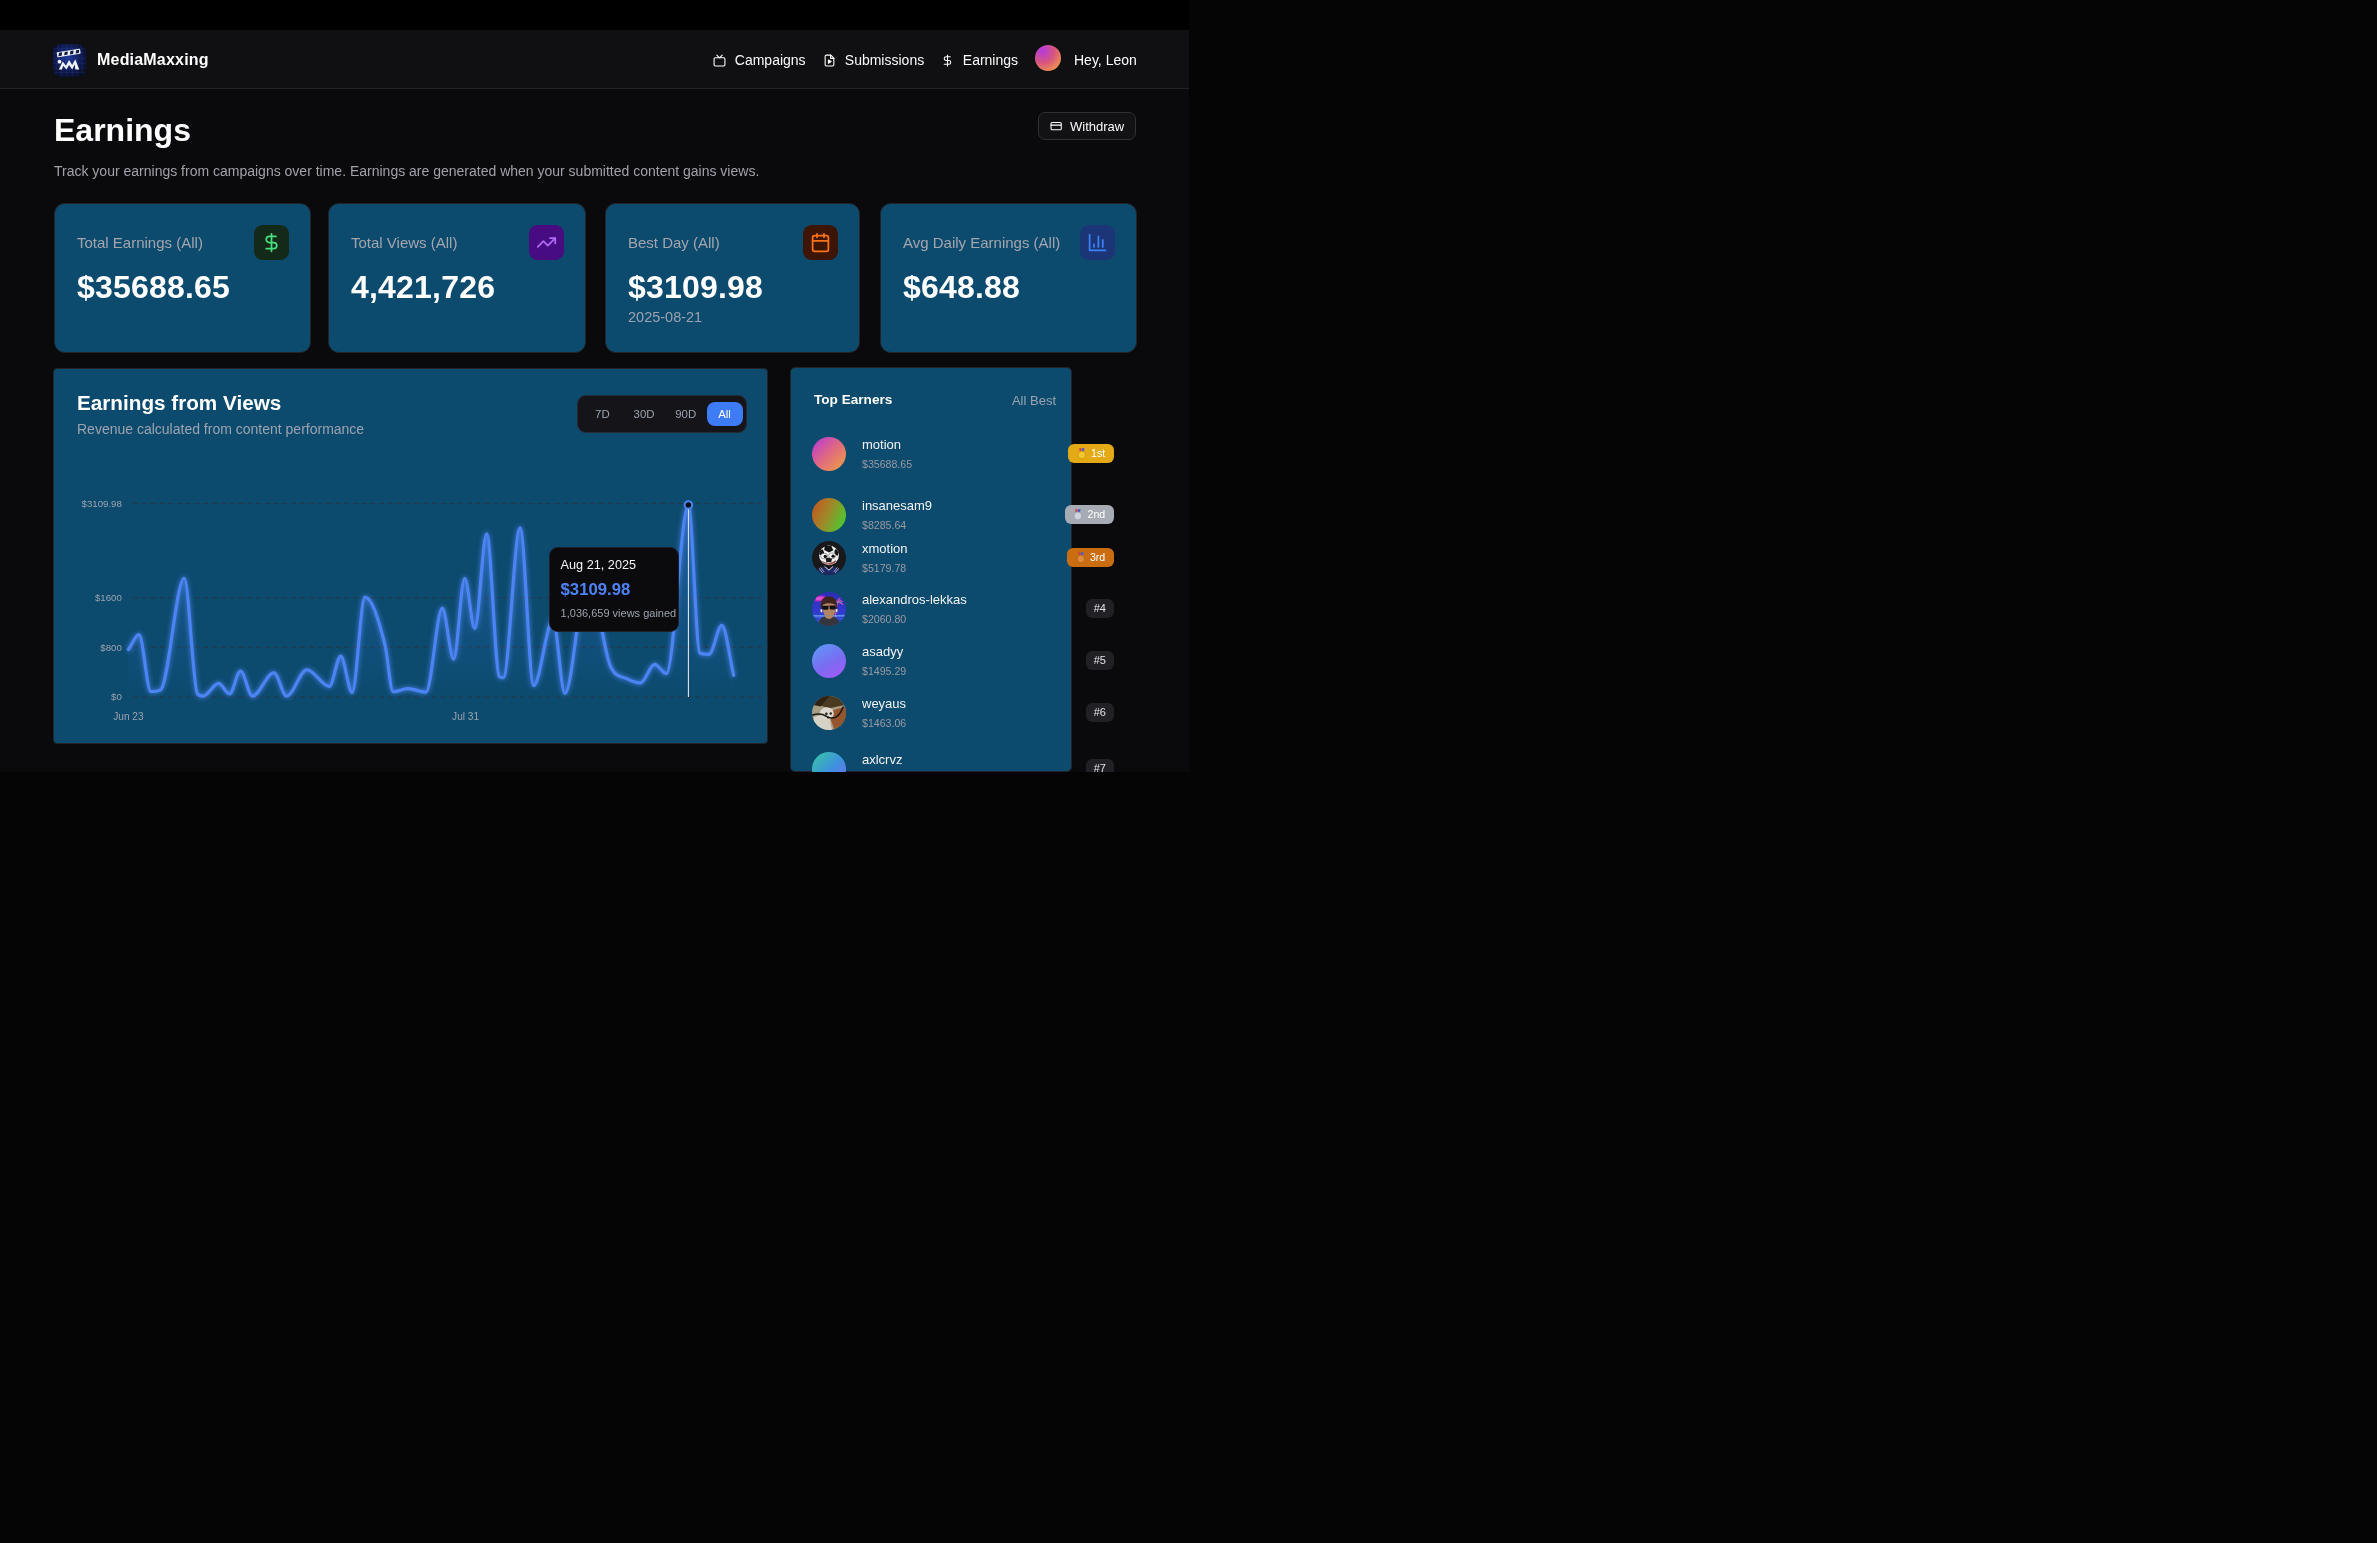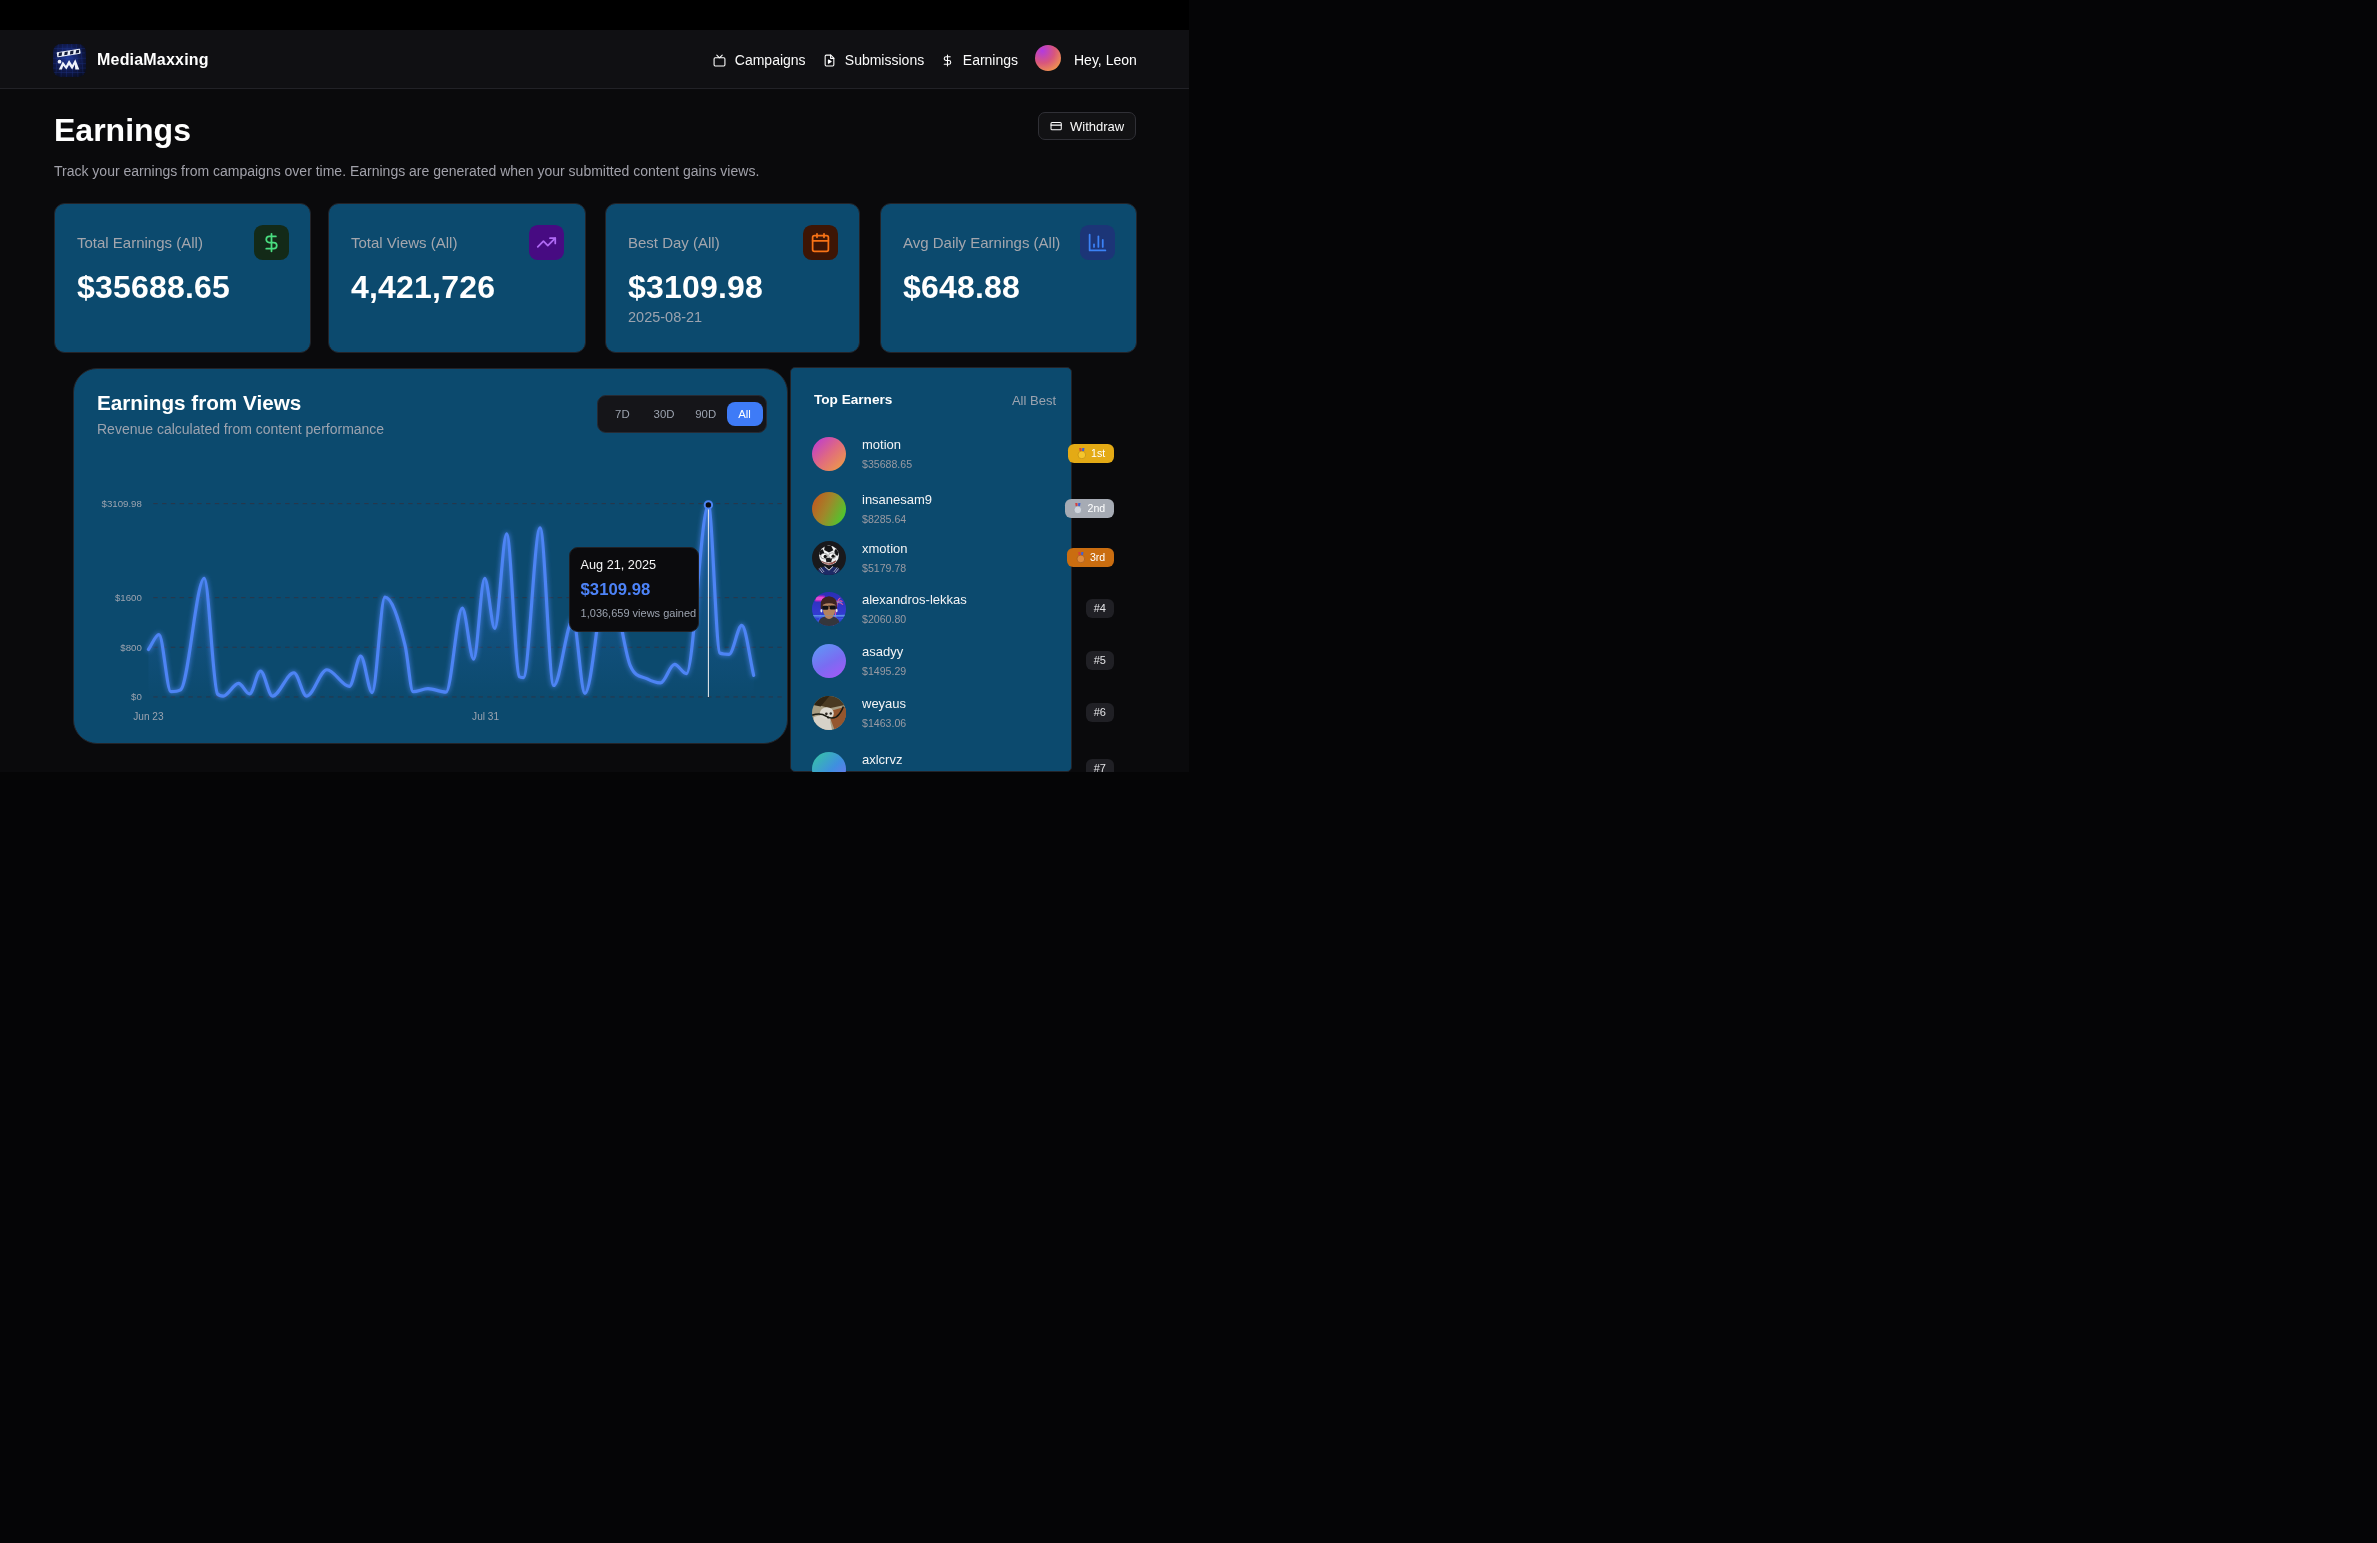--- a/index.html
+++ b/index.html
@@ -28,21 +28,21 @@
 .stat { top:203px; height:150px; }
 .stat .t { position:absolute; left:22px; top:30px; font-size:15px; color:#a4a6ad; }
 .stat .ic { position:absolute; right:21px; top:21px; width:35px; height:35px; border-radius:8.8px; display:flex; align-items:center; justify-content:center; }
 .stat .v { position:absolute; left:22px; top:65px; font-size:32px; font-weight:bold; letter-spacing:0.2px; }
 .stat .d { position:absolute; left:22px; top:105px; font-size:14.5px; color:#9ca3af; }
 #stat1 { left:54px;  width:257px; }
 #stat2 { left:328px; width:258px; }
 #stat3 { left:605px; width:255px;padding-left:44px; }
 #stat4 { left:880px; width:257px; }
 
-#chartcard { left:53px; top:368px; width:715px; height:376px; border-radius:24px;margin-left:20px; }
+#chartcard { left:53px; top:368px; width:715px; height:376px; border-radius:4px; }
 #ctitle { left:23px; top:21.5px; font-size:20.7px; font-weight:bold; }
 #csub { left:23px; top:52px; font-size:14px; color:#9ca3af; }
 #ranges { right:20px; top:26px; width:170px; height:38px; background:#151519; border:0.9px solid #262a33; border-radius:8.8px; display:flex; align-items:center; padding:3.5px; }
 #ranges .r { flex:1; text-align:center; font-size:11.4px; color:#9ca3af; }
 #ranges .all { width:36px; height:24.6px; flex:none; background:#3e7bf7; border-radius:8px; color:#fff; display:flex; align-items:center; justify-content:center; font-size:11.4px; }
 
 #tooltip { left:495px; top:178px; width:130px; height:85px; background:#0b0b0d; border:0.9px solid #202024; border-radius:8.8px; padding:9.7px 10.6px; white-space:nowrap; }
 #tooltip .d1 { font-size:12.7px; color:#f4f4f5; }
 #tooltip .d2 { font-size:16.7px; font-weight:bold; color:#4d83f7; margin-top:8.8px; }
 #tooltip .d3 { font-size:11px; color:#9ca3af; margin-top:6.2px; }
@@ -236,21 +236,21 @@
       <div class="am">$35688.65</div>
       <div class="badge b1">
         <svg width="9.7" height="11.4" viewBox="0 0 11 13">
           <path d="M2.5 0 H5 L5.5 4 L3.2 5 Z" fill="#d43f3f"></path>
           <path d="M8.5 0 H6 L5.5 4 L7.8 5 Z" fill="#3f62d4"></path>
           <circle cx="5.5" cy="7.9" r="4.4" fill="#f5c52c" stroke="#c79413" stroke-width="0.9"></circle>
         </svg>
         <span>1st</span>
       </div>
     </div>
-<div class="row" style="top:124px">
+<div class="row" style="top:130px">
       <div class="av" style="background:linear-gradient(115deg,#c84f1e 0%,#a0872a 45%,#54c32e 85%)"></div>
       <div class="nm">insanesam9</div>
       <div class="am">$8285.64</div>
       <div class="badge b2">
         <svg width="9.7" height="11.4" viewBox="0 0 11 13">
           <path d="M2.5 0 H5 L5.5 4 L3.2 5 Z" fill="#d43f3f"></path>
           <path d="M8.5 0 H6 L5.5 4 L7.8 5 Z" fill="#3f62d4"></path>
           <circle cx="5.5" cy="7.9" r="4.4" fill="#cfd4dc" stroke="#9aa2ad" stroke-width="0.9"></circle>
         </svg>
         <span>2nd</span>

